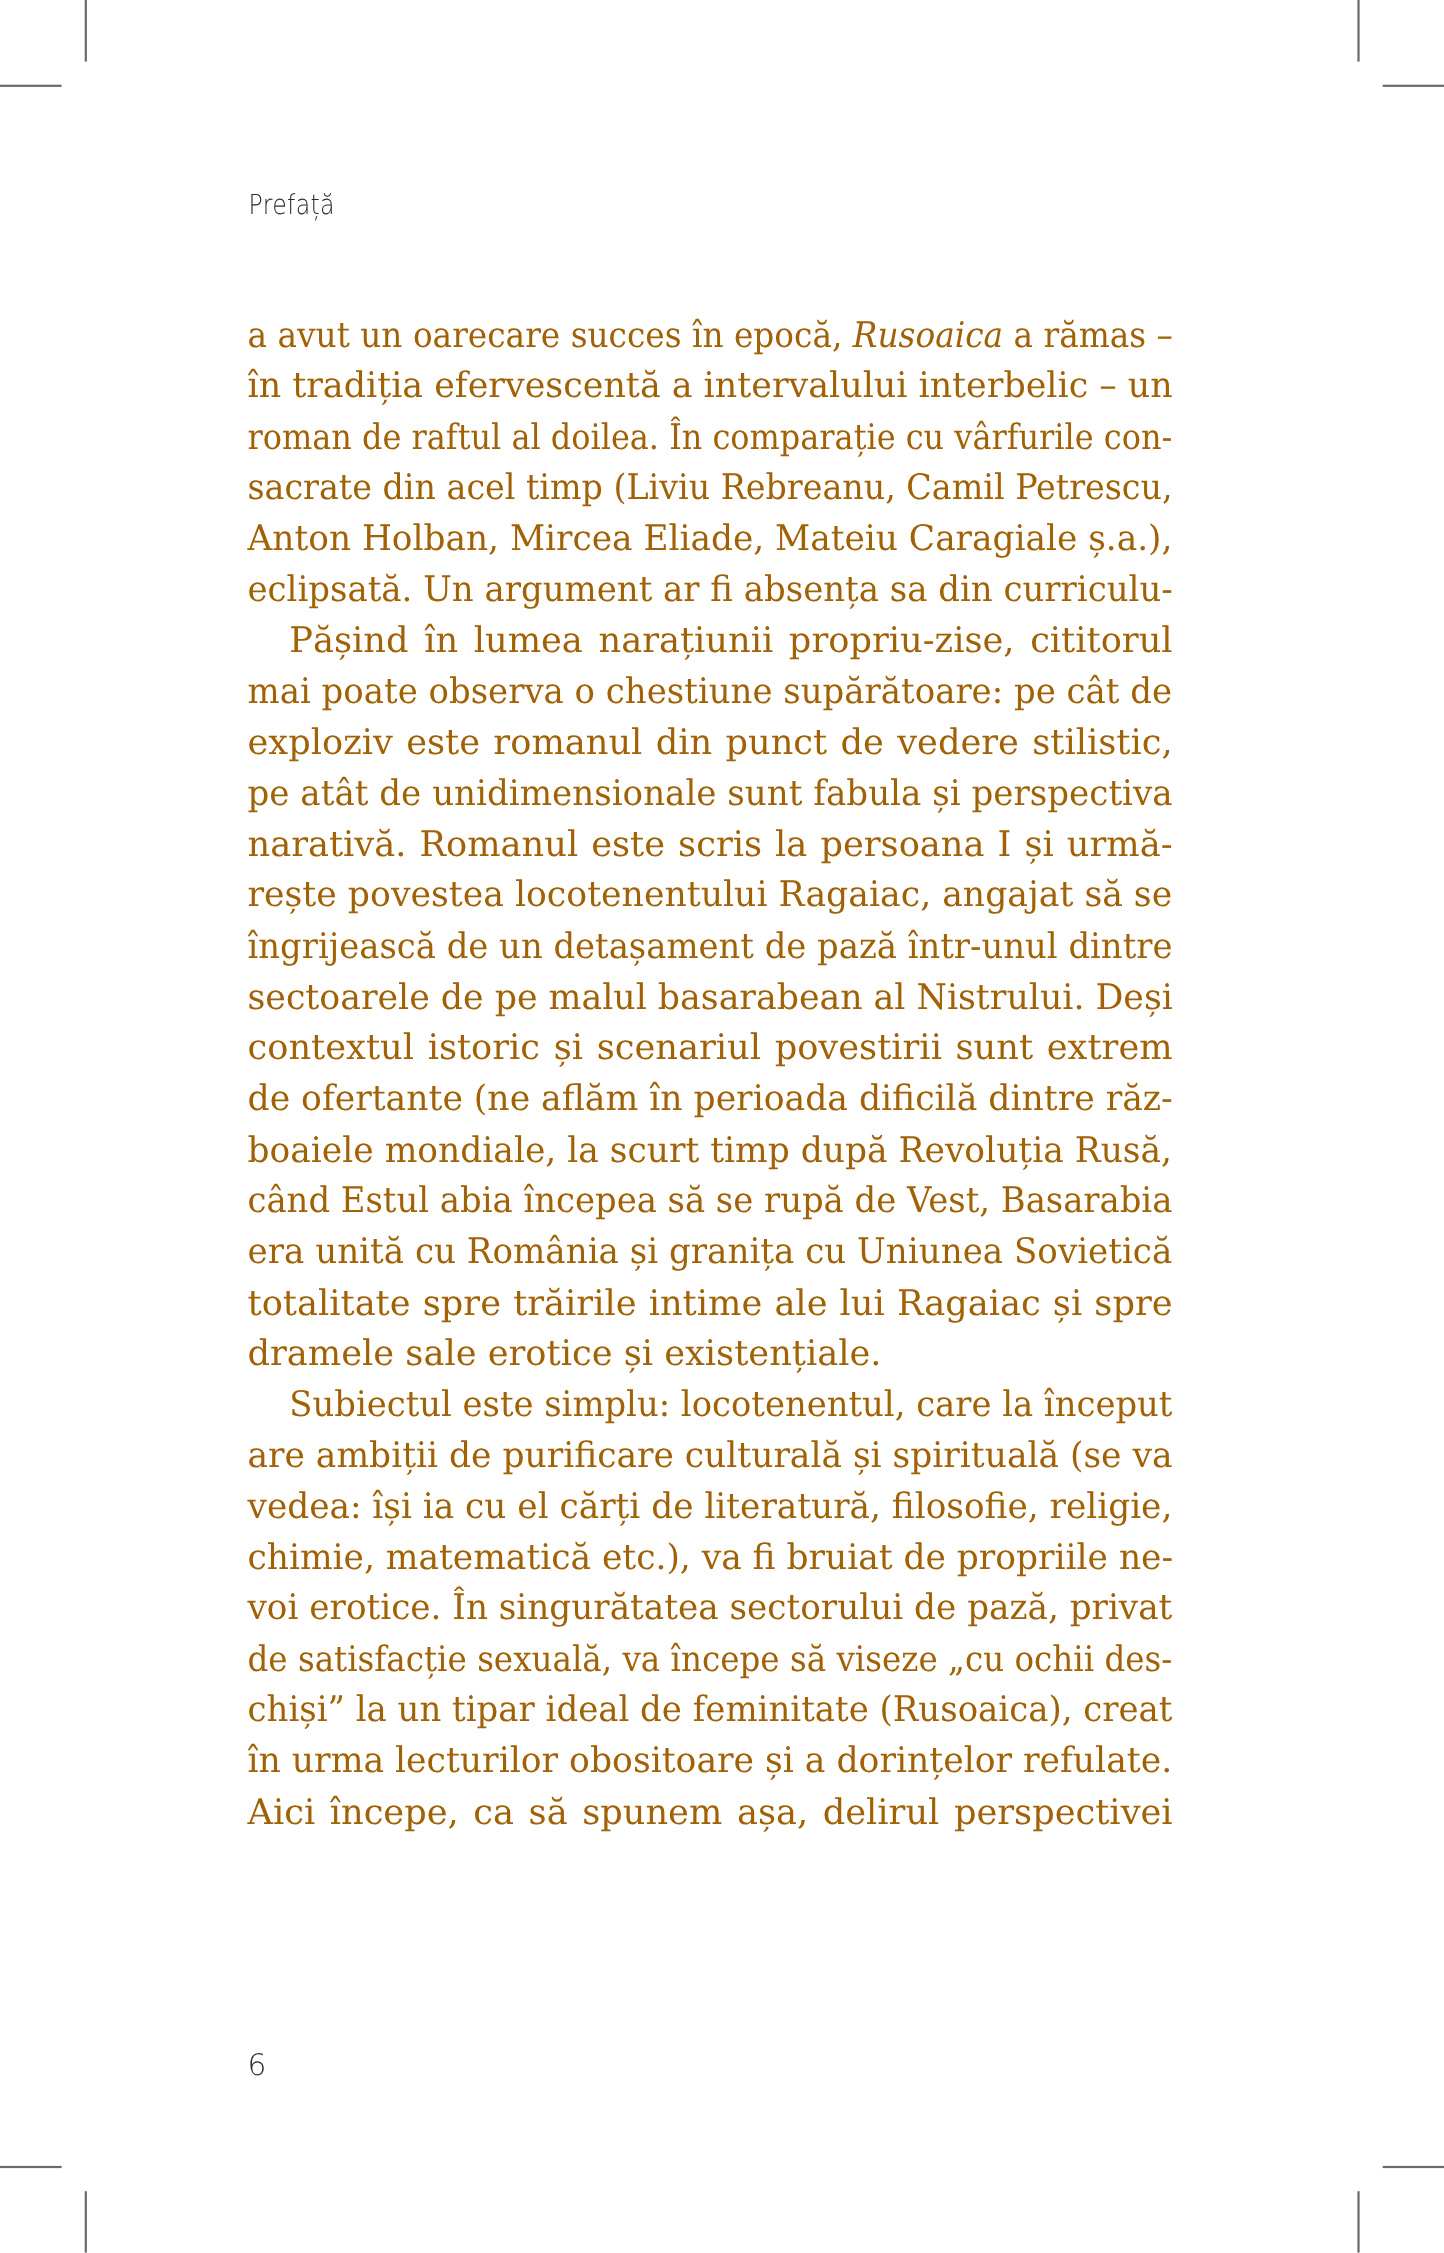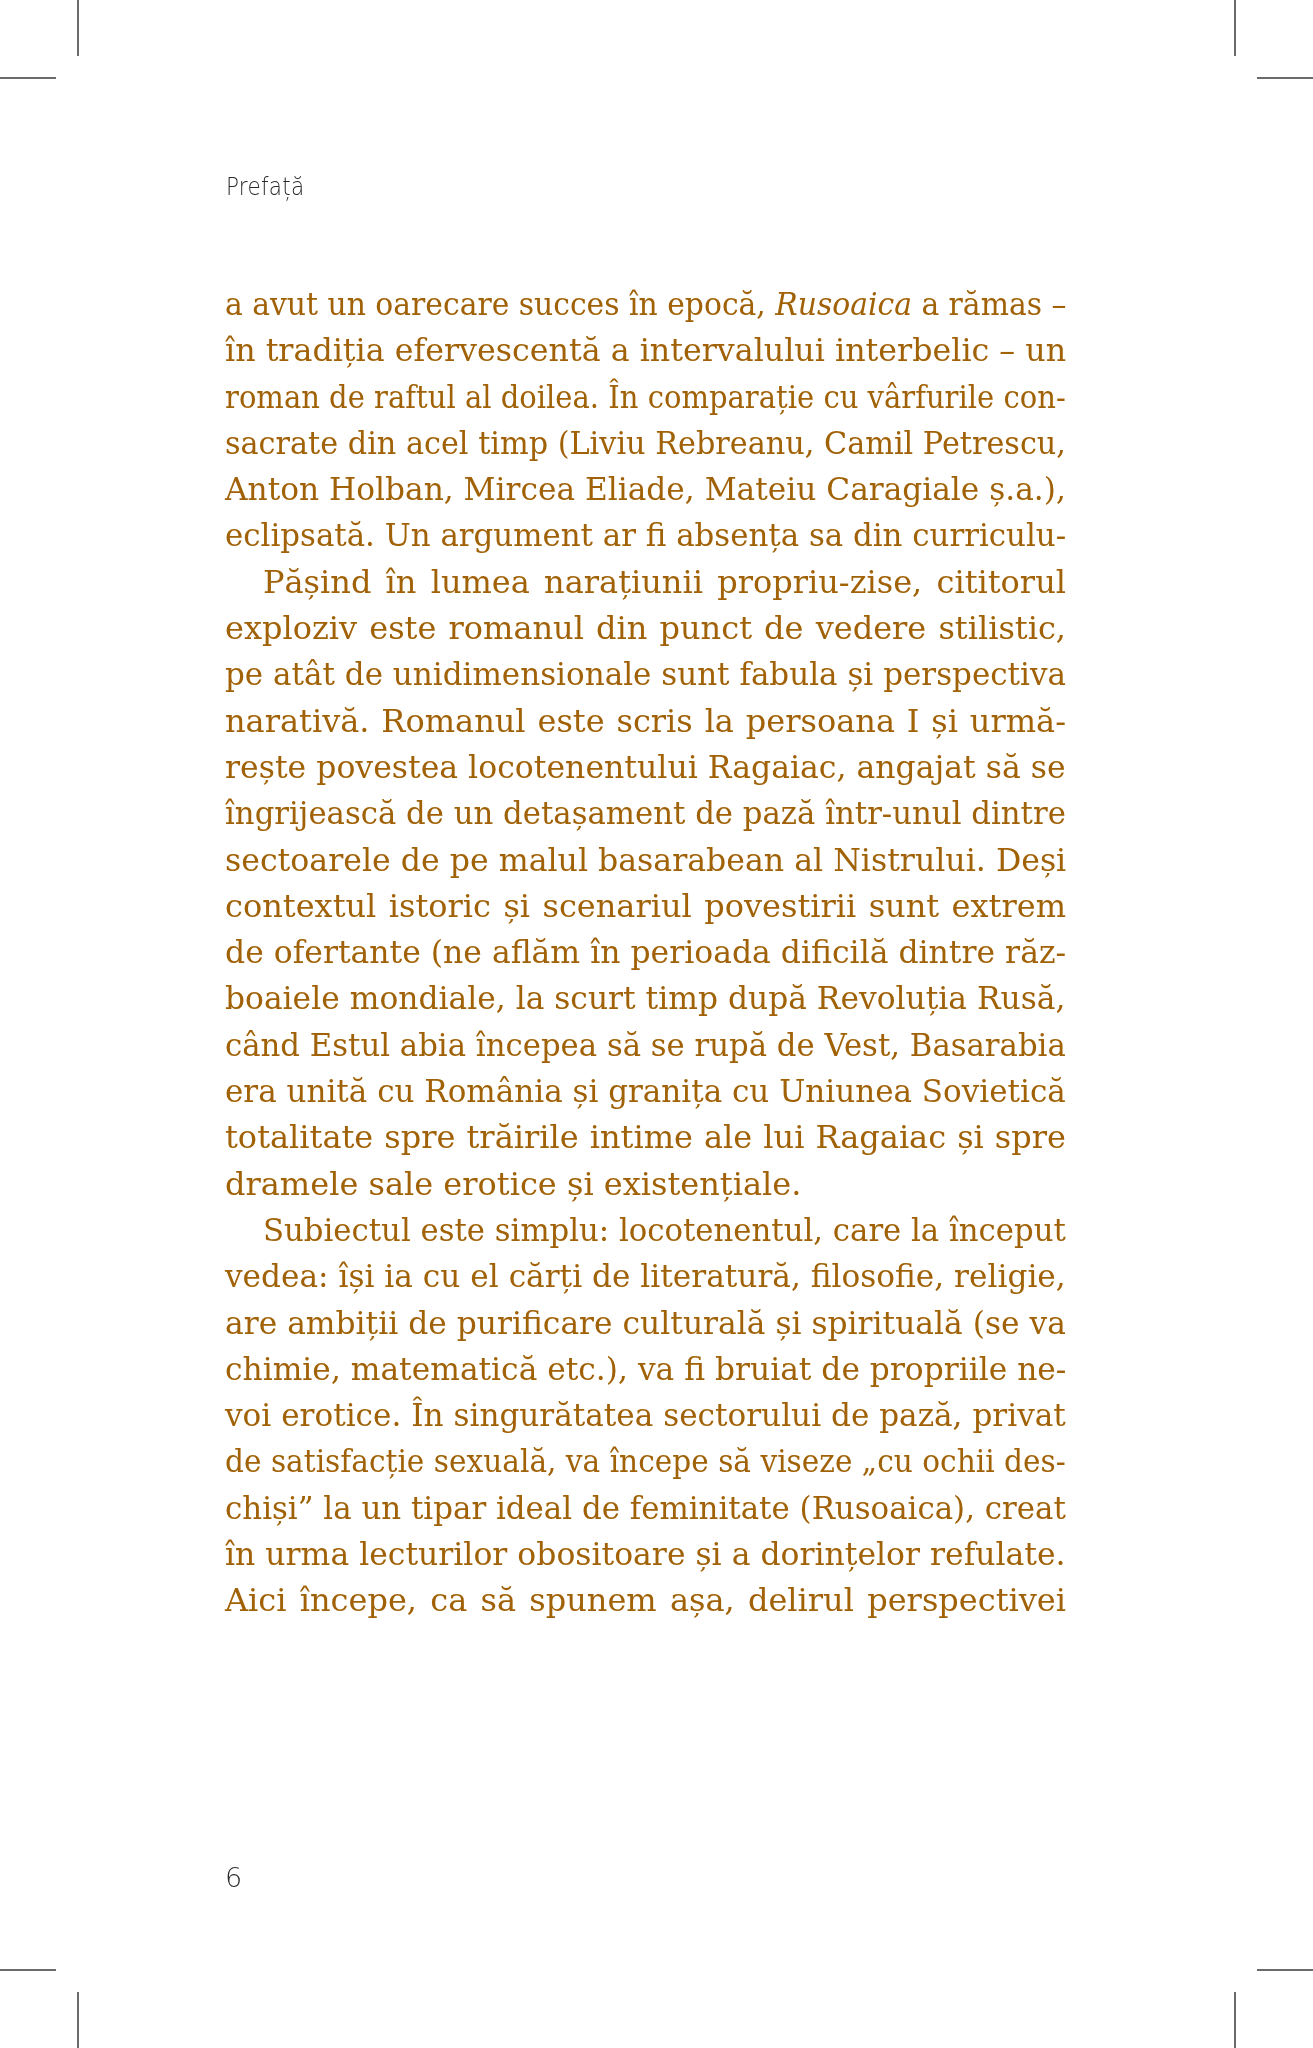--- a/index.html
+++ b/index.html
@@ -49,36 +49,37 @@
 <div class="running-head">Prefață</div>
 
 <div class="body-text" id="body-text">
     <div class="line"><span class="inner" style="white-space: nowrap; transform: scaleX(0.9313); width: 903px; text-align-last: left;"><span>a avut un oarecare succes în epocă, </span><em>Rusoaica</em><span> a rămas –</span></span></div>
     <div class="line"><span class="inner" style="white-space: nowrap; transform: scaleX(0.9906); width: 849px; text-align-last: left;"><span>în tradiția efervescentă a intervalului interbelic – un</span></span></div>
     <div class="line"><span class="inner" style="white-space: nowrap; transform: scaleX(0.9072); width: 927px; text-align-last: left;"><span>roman de raftul al doilea. În comparație cu vârfurile con-</span></span></div>
     <div class="line"><span class="inner" style="white-space: nowrap; transform: scaleX(0.946); width: 889px; text-align-last: left;"><span>sacrate din acel timp (Liviu Rebreanu, Camil Petrescu,</span></span></div>
     <div class="line"><span class="inner" style="white-space: nowrap; transform: scaleX(0.9756); width: 862px; text-align-last: left;"><span>Anton Holban, Mircea Eliade, Mateiu Caragiale ș.a.),</span></span></div>
     <div class="line"><span class="inner" style="white-space: nowrap; transform: scaleX(0.9644); width: 872px; text-align-last: left;"><span>eclipsată. Un argument ar fi absența sa din curriculu-</span></span></div>
     <div class="line indent"><span class="inner" style="white-space: normal;"><span>Pășind în lumea narațiunii propriu-zise, cititorul</span></span></div>
+    <div class="line"><span class="inner" style="white-space: nowrap; transform: scaleX(0.9644); width: 872px; text-align-last: left;"><span>mai poate observa o chestiune supărătoare: pe cât de</span></span></div>
     <div class="line"><span class="inner" style="white-space: normal;"><span>exploziv este romanul din punct de vedere stilistic,</span></span></div>
     <div class="line"><span class="inner" style="white-space: nowrap; transform: scaleX(0.9689); width: 868px; text-align-last: left;"><span>pe atât de unidimensionale sunt fabula și perspectiva</span></span></div>
     <div class="line"><span class="inner" style="white-space: normal;"><span>narativă. Romanul este scris la persoana I și urmă-</span></span></div>
     <div class="line"><span class="inner" style="white-space: nowrap; transform: scaleX(0.9848); width: 854px; text-align-last: left;"><span>rește povestea locotenentului Ragaiac, angajat să se</span></span></div>
     <div class="line"><span class="inner" style="white-space: nowrap; transform: scaleX(0.9611); width: 875px; text-align-last: left;"><span>îngrijească de un detașament de pază într-unul dintre</span></span></div>
     <div class="line"><span class="inner" style="white-space: nowrap; transform: scaleX(0.9871); width: 852px; text-align-last: left;"><span>sectoarele de pe malul basarabean al Nistrului. Deși</span></span></div>
     <div class="line"><span class="inner" style="white-space: normal;"><span>contextul istoric și scenariul povestirii sunt extrem</span></span></div>
     <div class="line"><span class="inner" style="white-space: nowrap; transform: scaleX(0.9825); width: 856px; text-align-last: left;"><span>de ofertante (ne aflăm în perioada dificilă dintre răz-</span></span></div>
     <div class="line"><span class="inner" style="white-space: nowrap; transform: scaleX(0.979); width: 859px; text-align-last: left;"><span>boaiele mondiale, la scurt timp după Revoluția Rusă,</span></span></div>
     <div class="line"><span class="inner" style="white-space: nowrap; transform: scaleX(0.9611); width: 875px; text-align-last: left;"><span>când Estul abia începea să se rupă de Vest, Basarabia</span></span></div>
     <div class="line"><span class="inner" style="white-space: nowrap; transform: scaleX(0.9689); width: 868px; text-align-last: left;"><span>era unită cu România și granița cu Uniunea Sovietică</span></span></div>
     <div class="line"><span class="inner" style="white-space: normal;"><span>totalitate spre trăirile intime ale lui Ragaiac și spre</span></span></div>
     <div class="line last"><span class="inner" style="white-space: normal;"><span>dramele sale erotice și existențiale.</span></span></div>
     <div class="line indent"><span class="inner" style="white-space: nowrap; transform: scaleX(0.9605); width: 836px; text-align-last: left;"><span>Subiectul este simplu: locotenentul, care la început</span></span></div>
+    <div class="line"><span class="inner" style="white-space: nowrap; transform: scaleX(0.979); width: 859px; text-align-last: left;"><span>are ambiții de purificare culturală și spirituală (se va</span></span></div>
     <div class="line"><span class="inner" style="white-space: nowrap; transform: scaleX(0.9745); width: 863px; text-align-last: left;"><span>vedea: își ia cu el cărți de literatură, filosofie, religie,</span></span></div>
-    <div class="line"><span class="inner" style="white-space: nowrap; transform: scaleX(0.979); width: 859px; text-align-last: left;"><span>are ambiții de purificare culturală și spirituală (se va</span></span></div>
     <div class="line"><span class="inner" style="white-space: nowrap; transform: scaleX(0.9779); width: 860px; text-align-last: left;"><span>chimie, matematică etc.), va fi bruiat de propriile ne-</span></span></div>
     <div class="line"><span class="inner" style="white-space: nowrap; transform: scaleX(0.9723); width: 865px; text-align-last: left;"><span>voi erotice. În singurătatea sectorului de pază, privat</span></span></div>
     <div class="line"><span class="inner" style="white-space: nowrap; transform: scaleX(0.9252); width: 909px; text-align-last: left;"><span>de satisfacție sexuală, va începe să viseze „cu ochii des-</span></span></div>
     <div class="line"><span class="inner" style="white-space: nowrap; transform: scaleX(0.9644); width: 872px; text-align-last: left;"><span>chiși” la un tipar ideal de feminitate (Rusoaica), creat</span></span></div>
     <div class="line"><span class="inner" style="white-space: nowrap; transform: scaleX(0.9825); width: 856px; text-align-last: left;"><span>în urma lecturilor obositoare și a dorințelor refulate.</span></span></div>
     <div class="line"><span class="inner" style="white-space: normal;"><span>Aici începe, ca să spunem așa, delirul perspectivei</span></span></div>
   </div>
 
 <div class="page-number">6</div>
 

